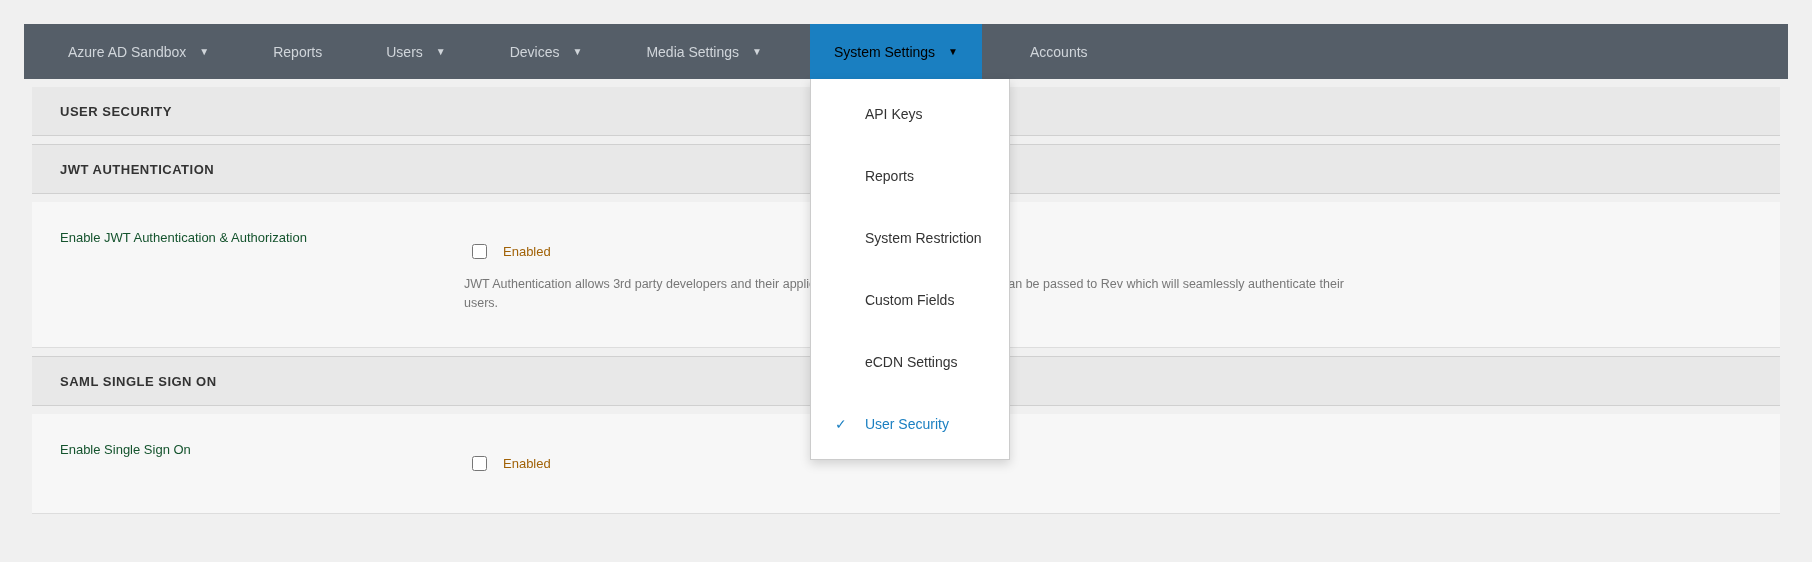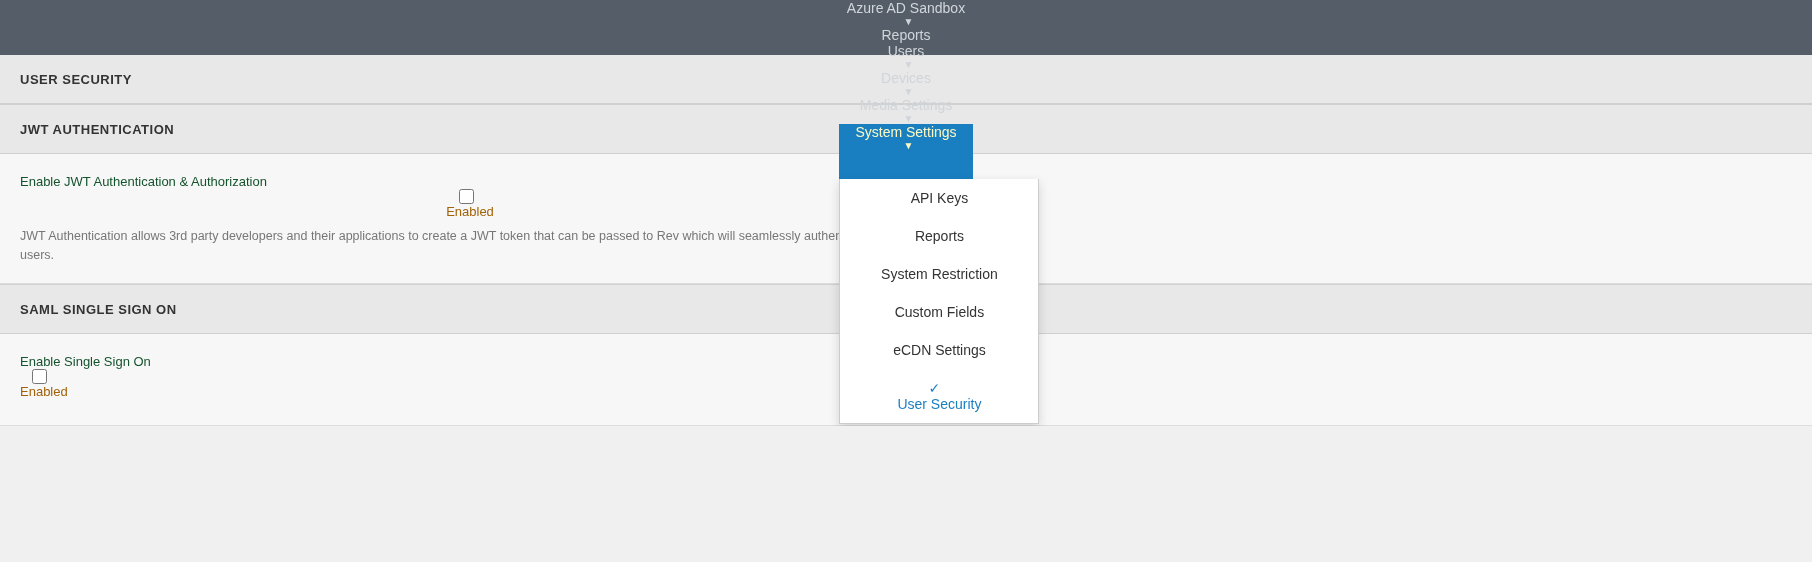--- a/index.html
+++ b/index.html
@@ -1,15 +1,15 @@
 <!DOCTYPE html>
 <html><head>
   <meta charset="utf-8">
   <style>
-    * { box-sizing: border-box; margin: 0; padding: 0; flex-direction: column; }
+    * { box-sizing: border-box; margin: 8px; padding: 0; }
     body { font-family: -apple-system, BlinkMacSystemFont, 'Segoe UI', Arial, sans-serif; font-size: 14px; background: #f0f0f0; }
 
     
     .navbar {
       background: #555e68;
       height: 55px;
       display: flex;
       align-items: center;
       padding: 0 12px;
       position: relative;
@@ -21,21 +21,21 @@
       height: 55px;
       display: flex;
       align-items: center;
       cursor: pointer;
       font-size: 14px;
       white-space: nowrap;
       position: relative;
     }
     .nav-item.active {
       background: #1a7fc1;
-      color: #fef9c3;
+      color: #000000;
     }
     .nav-item .caret {
       margin-left: 5px;
       font-size: 10px;
       display: inline-block;
     }
 
     
     .dropdown-wrapper {
       position: relative;

